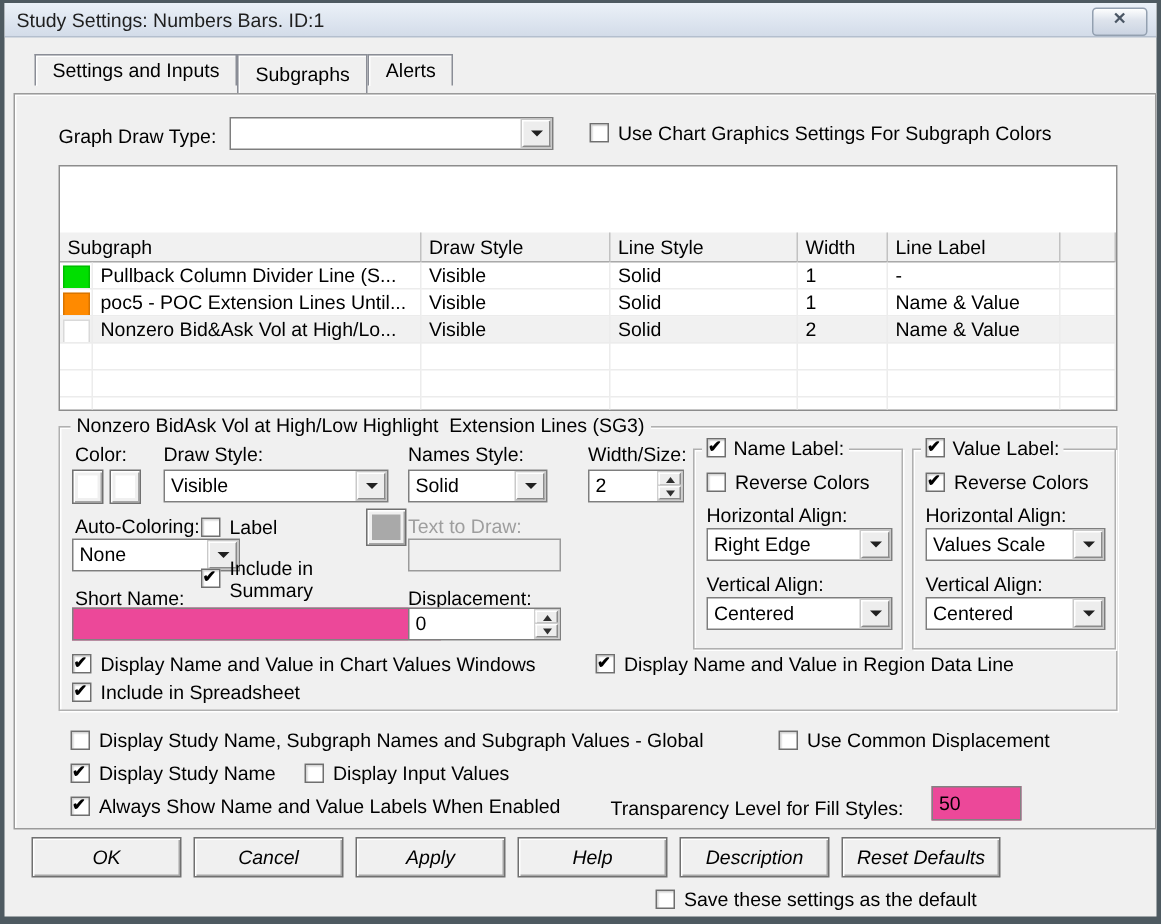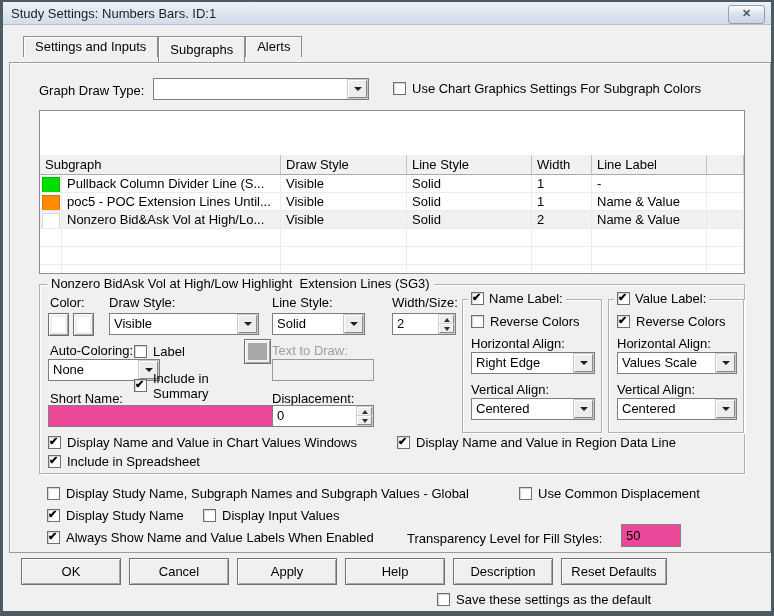--- a/index.html
+++ b/index.html
@@ -68,21 +68,21 @@
   .gtitle{position:absolute;top:-9px;left:7px;background:#F0F0F0;padding:0 4px;white-space:pre;}
   .fleg{position:absolute;top:-9px;left:5px;background:#F0F0F0;padding:0 3px;display:flex;align-items:flex-start;}
   .fleg .cbt{margin-left:5px;}
   
   .btn3d{position:absolute;box-sizing:border-box;background:#F0F0F0;border:1px solid #707070;
     box-shadow:inset 1px 1px 0 #FFF,inset -1px -1px 0 #A6A6A6;}
   .btn3d .inner{position:absolute;left:3px;top:3px;right:3px;bottom:3px;}
   
   .dbtn{position:absolute;top:556px;height:27px;box-sizing:border-box;background:#F0F0F0;
     border:1px solid #707070;box-shadow:inset 1px 1px 0 #FFF,inset -1px -1px 0 #A6A6A6;
-    text-align:center;line-height:25px;cursor:default;white-space:nowrap;}
+    text-align:center;line-height:25px;cursor:default;white-space:nowrap;font-style:italic;}
 </style>
 </head>
 <body>
 
 <div class="window">
 
   <div class="titlebar">
     <span class="title">Study Settings: Numbers Bars. ID:1</span>
     <span class="closebtn">✕</span>
   </div>
@@ -208,21 +208,21 @@
       </div>
 
     <span class="lbl" style="left:69px;top:10px">Draw Style:</span>
     <div class="combo" style="left:69px;top:28px;width:150px">
       <span class="cval">Visible</span>
       <span class="cbtn">
           <span class="arr"></span>
         </span>
     </div>
 
-    <span class="lbl" style="left:232px;top:10px">Line Style:</span>
+    <span class="lbl" style="left:232px;top:10px">Names Style:</span>
     <div class="combo" style="left:232px;top:28px;width:93px">
       <span class="cval">Solid</span>
       <span class="cbtn">
           <span class="arr"></span>
         </span>
     </div>
 
     <span class="lbl" style="left:352px;top:10px">Width/Size:</span>
     <div class="spin" style="left:352px;top:28px;width:64px">
       <span class="sval">2</span>

